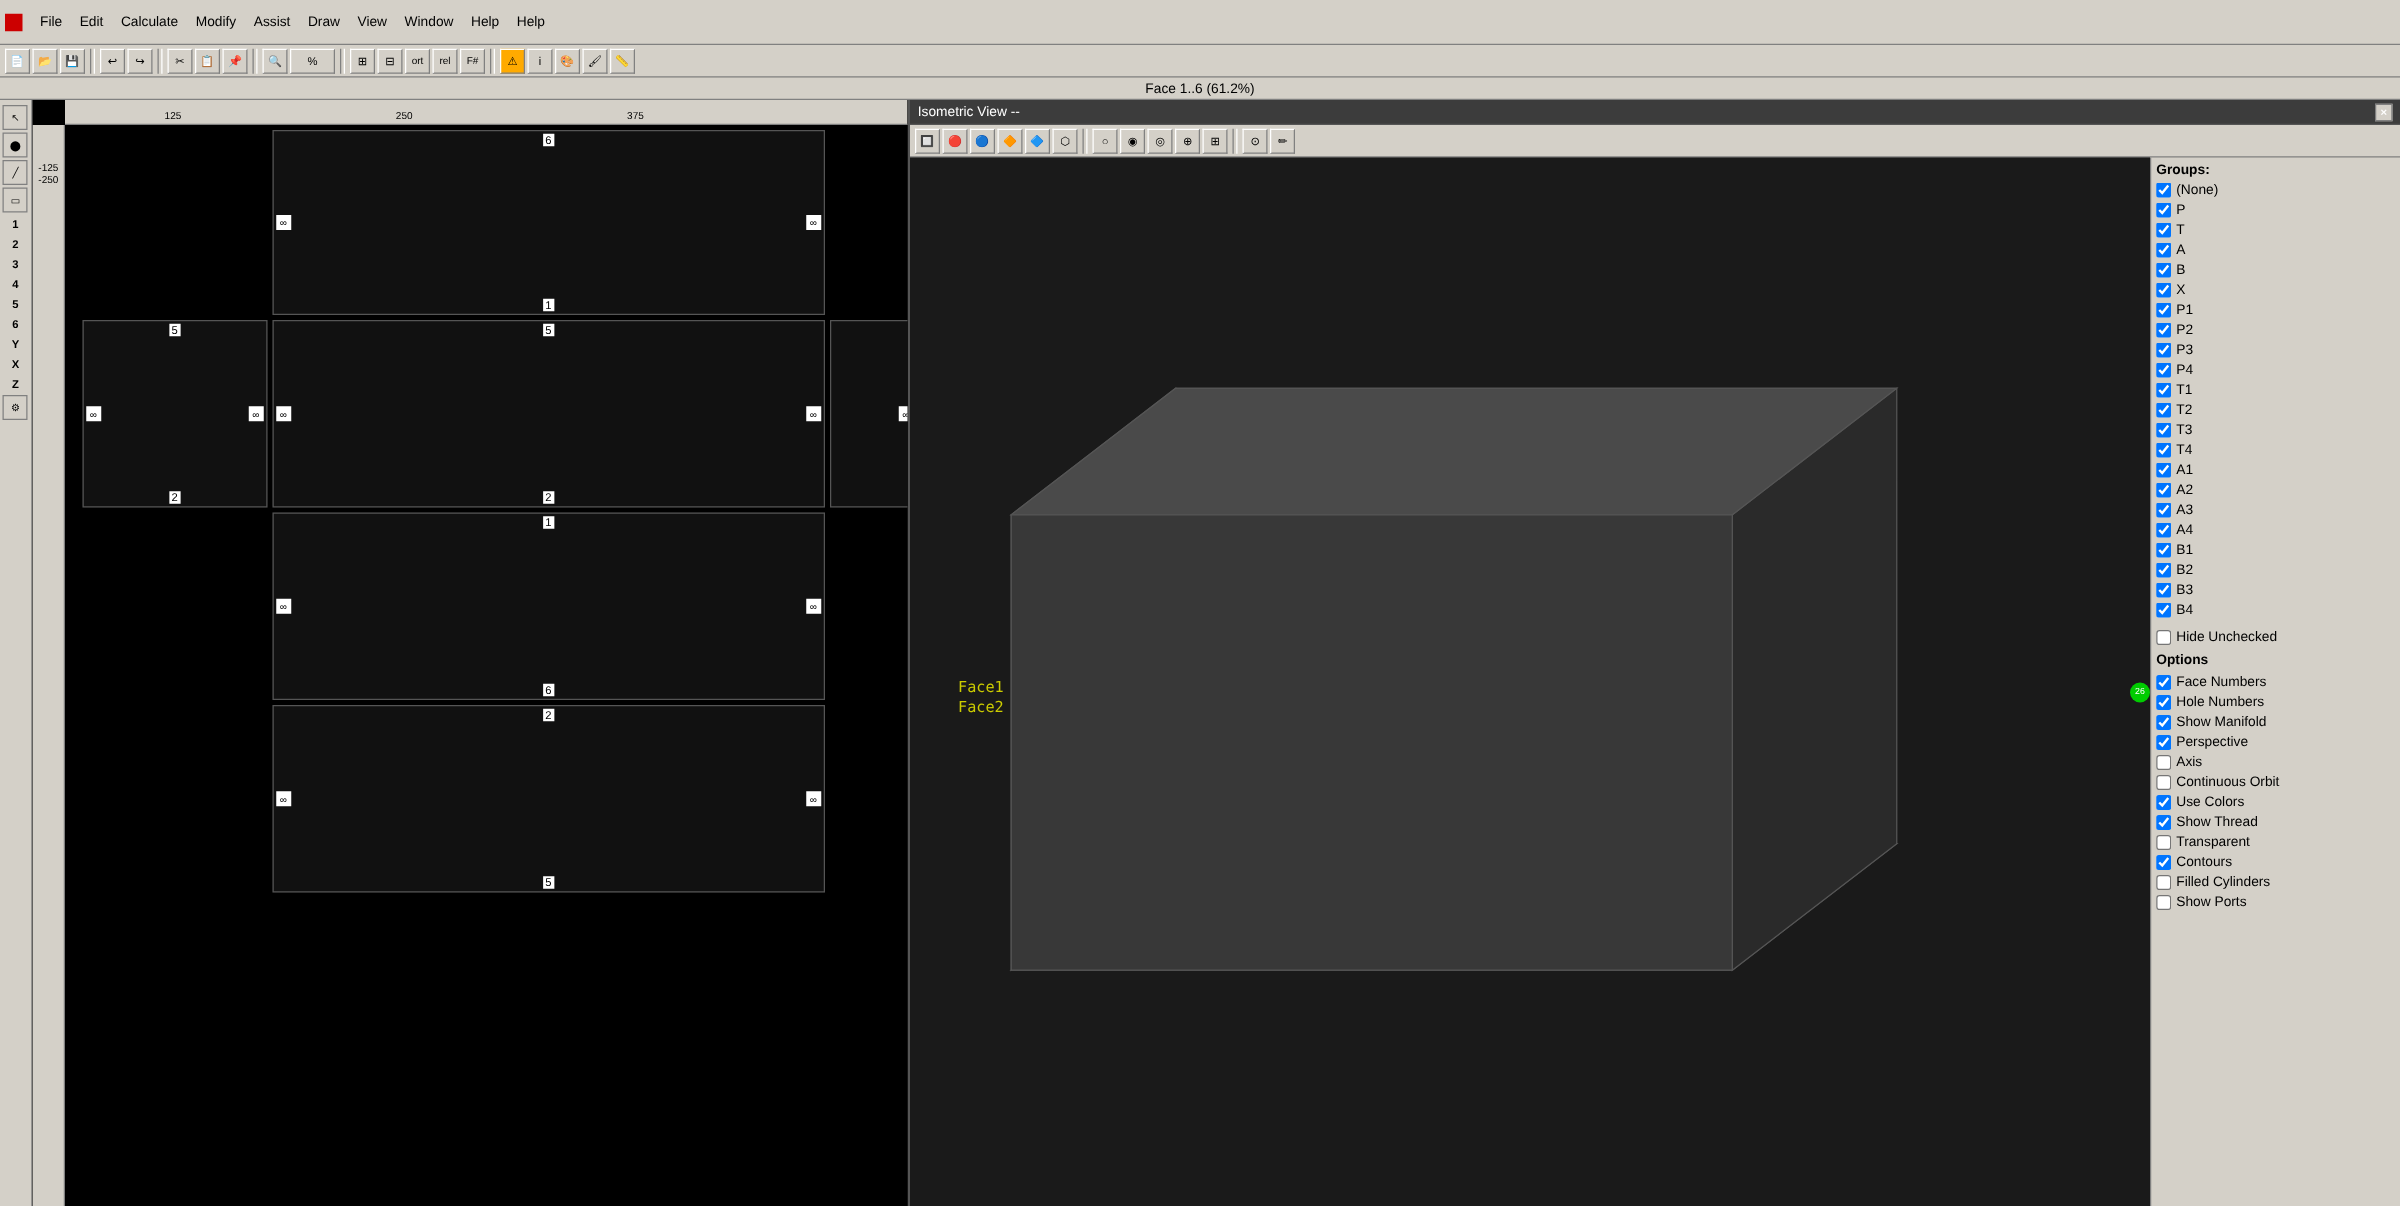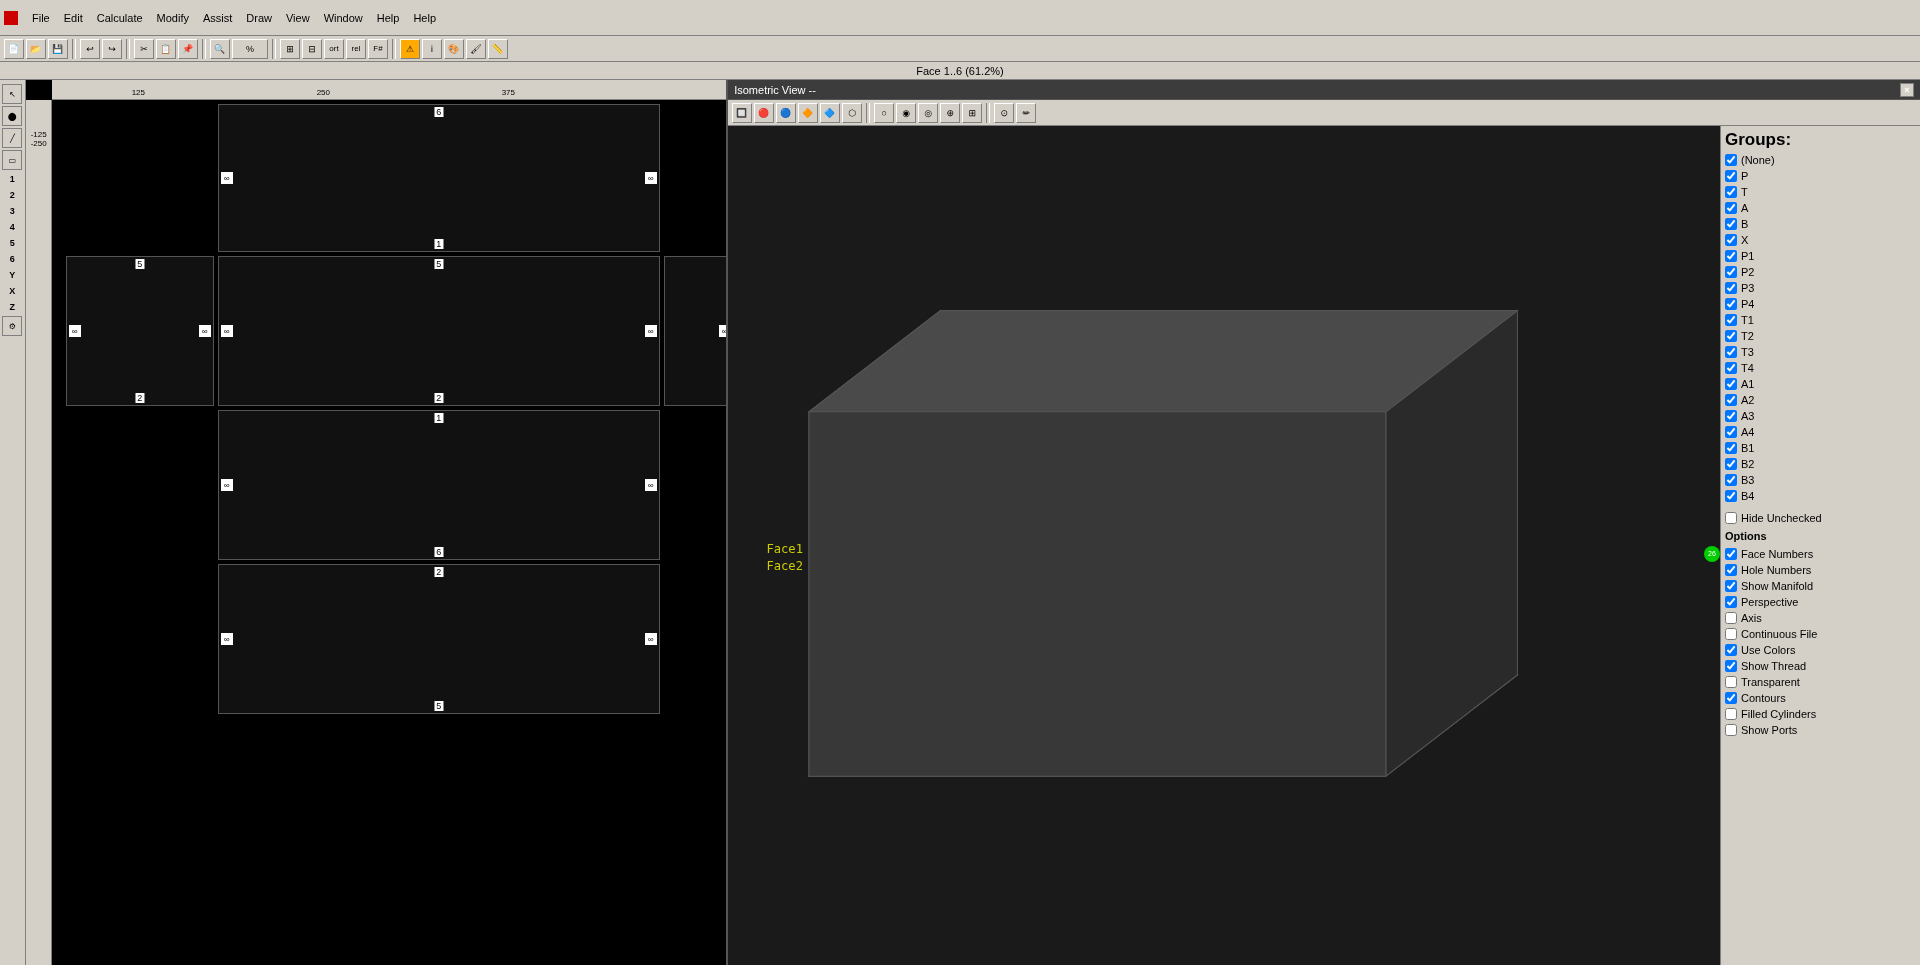--- a/index.html
+++ b/index.html
@@ -37,21 +37,21 @@
     
     #iso-panel { width: 1210px; background: #2a2a2a; border-left: 2px solid #555; display: flex; flex-direction: column; }
     #iso-titlebar { background: #3c3c3c; height: 20px; display: flex; align-items: center; justify-content: space-between; padding: 0 6px; color: #fff; font-size: 11px; border-bottom: 1px solid #555; }
     #iso-toolbar { background: #d4d0c8; height: 26px; display: flex; align-items: center; padding: 2px 4px; gap: 2px; border-bottom: 1px solid #808080; }
     #iso-content { display: flex; flex: 1; }
     #iso-viewport { flex: 1; background: #1a1a1a; position: relative; overflow: hidden; }
     #iso-sidebar { width: 200px; background: #d4d0c8; border-left: 1px solid #808080; overflow-y: auto; padding: 4px; }
     #iso-footer { background: #d4d0c8; height: 36px; display: flex; align-items: center; padding: 0 8px; gap: 4px; border-top: 1px solid #808080; }
 
     
-    .groups-title { font-weight: bold; font-size: 17px; margin-bottom: 2px; }
+    .groups-title { font-weight: bold; font-size: 11px; margin-bottom: 2px; }
     .group-item { display: flex; align-items: center; gap: 4px; font-size: 11px; height: 16px; }
     .group-item input[type=checkbox] { width: 12px; height: 12px; }
 
     
     .options-title { font-weight: bold; font-size: 11px; margin-top: 6px; margin-bottom: 2px; }
     .option-item { display: flex; align-items: flex-end; gap: 4px; font-size: 11px; height: 16px; }
     .option-item input[type=checkbox] { width: 12px; height: 12px; }
 
     
     .footer-btn { background: #d4d0c8; border: 1px solid #808080; border-top-color: #fff; border-left-color: #fff; padding: 3px 12px; font-size: 11px; cursor: pointer; }
@@ -354,21 +354,21 @@
             <div class="option-item">
               <input type="checkbox" checked="" style="">
               <label>Perspective</label>
             </div>
             <div class="option-item">
               <input type="checkbox" style="">
               <label>Axis</label>
             </div>
             <div class="option-item">
               <input type="checkbox" style="">
-              <label>Continuous File</label>
+              <label>Continuous Orbit</label>
             </div>
             <div class="option-item">
               <input type="checkbox" checked="" style="">
               <label>Use Colors</label>
             </div>
             <div class="option-item">
               <input type="checkbox" checked="" style="">
               <label>Show Thread</label>
             </div>
             <div class="option-item">

